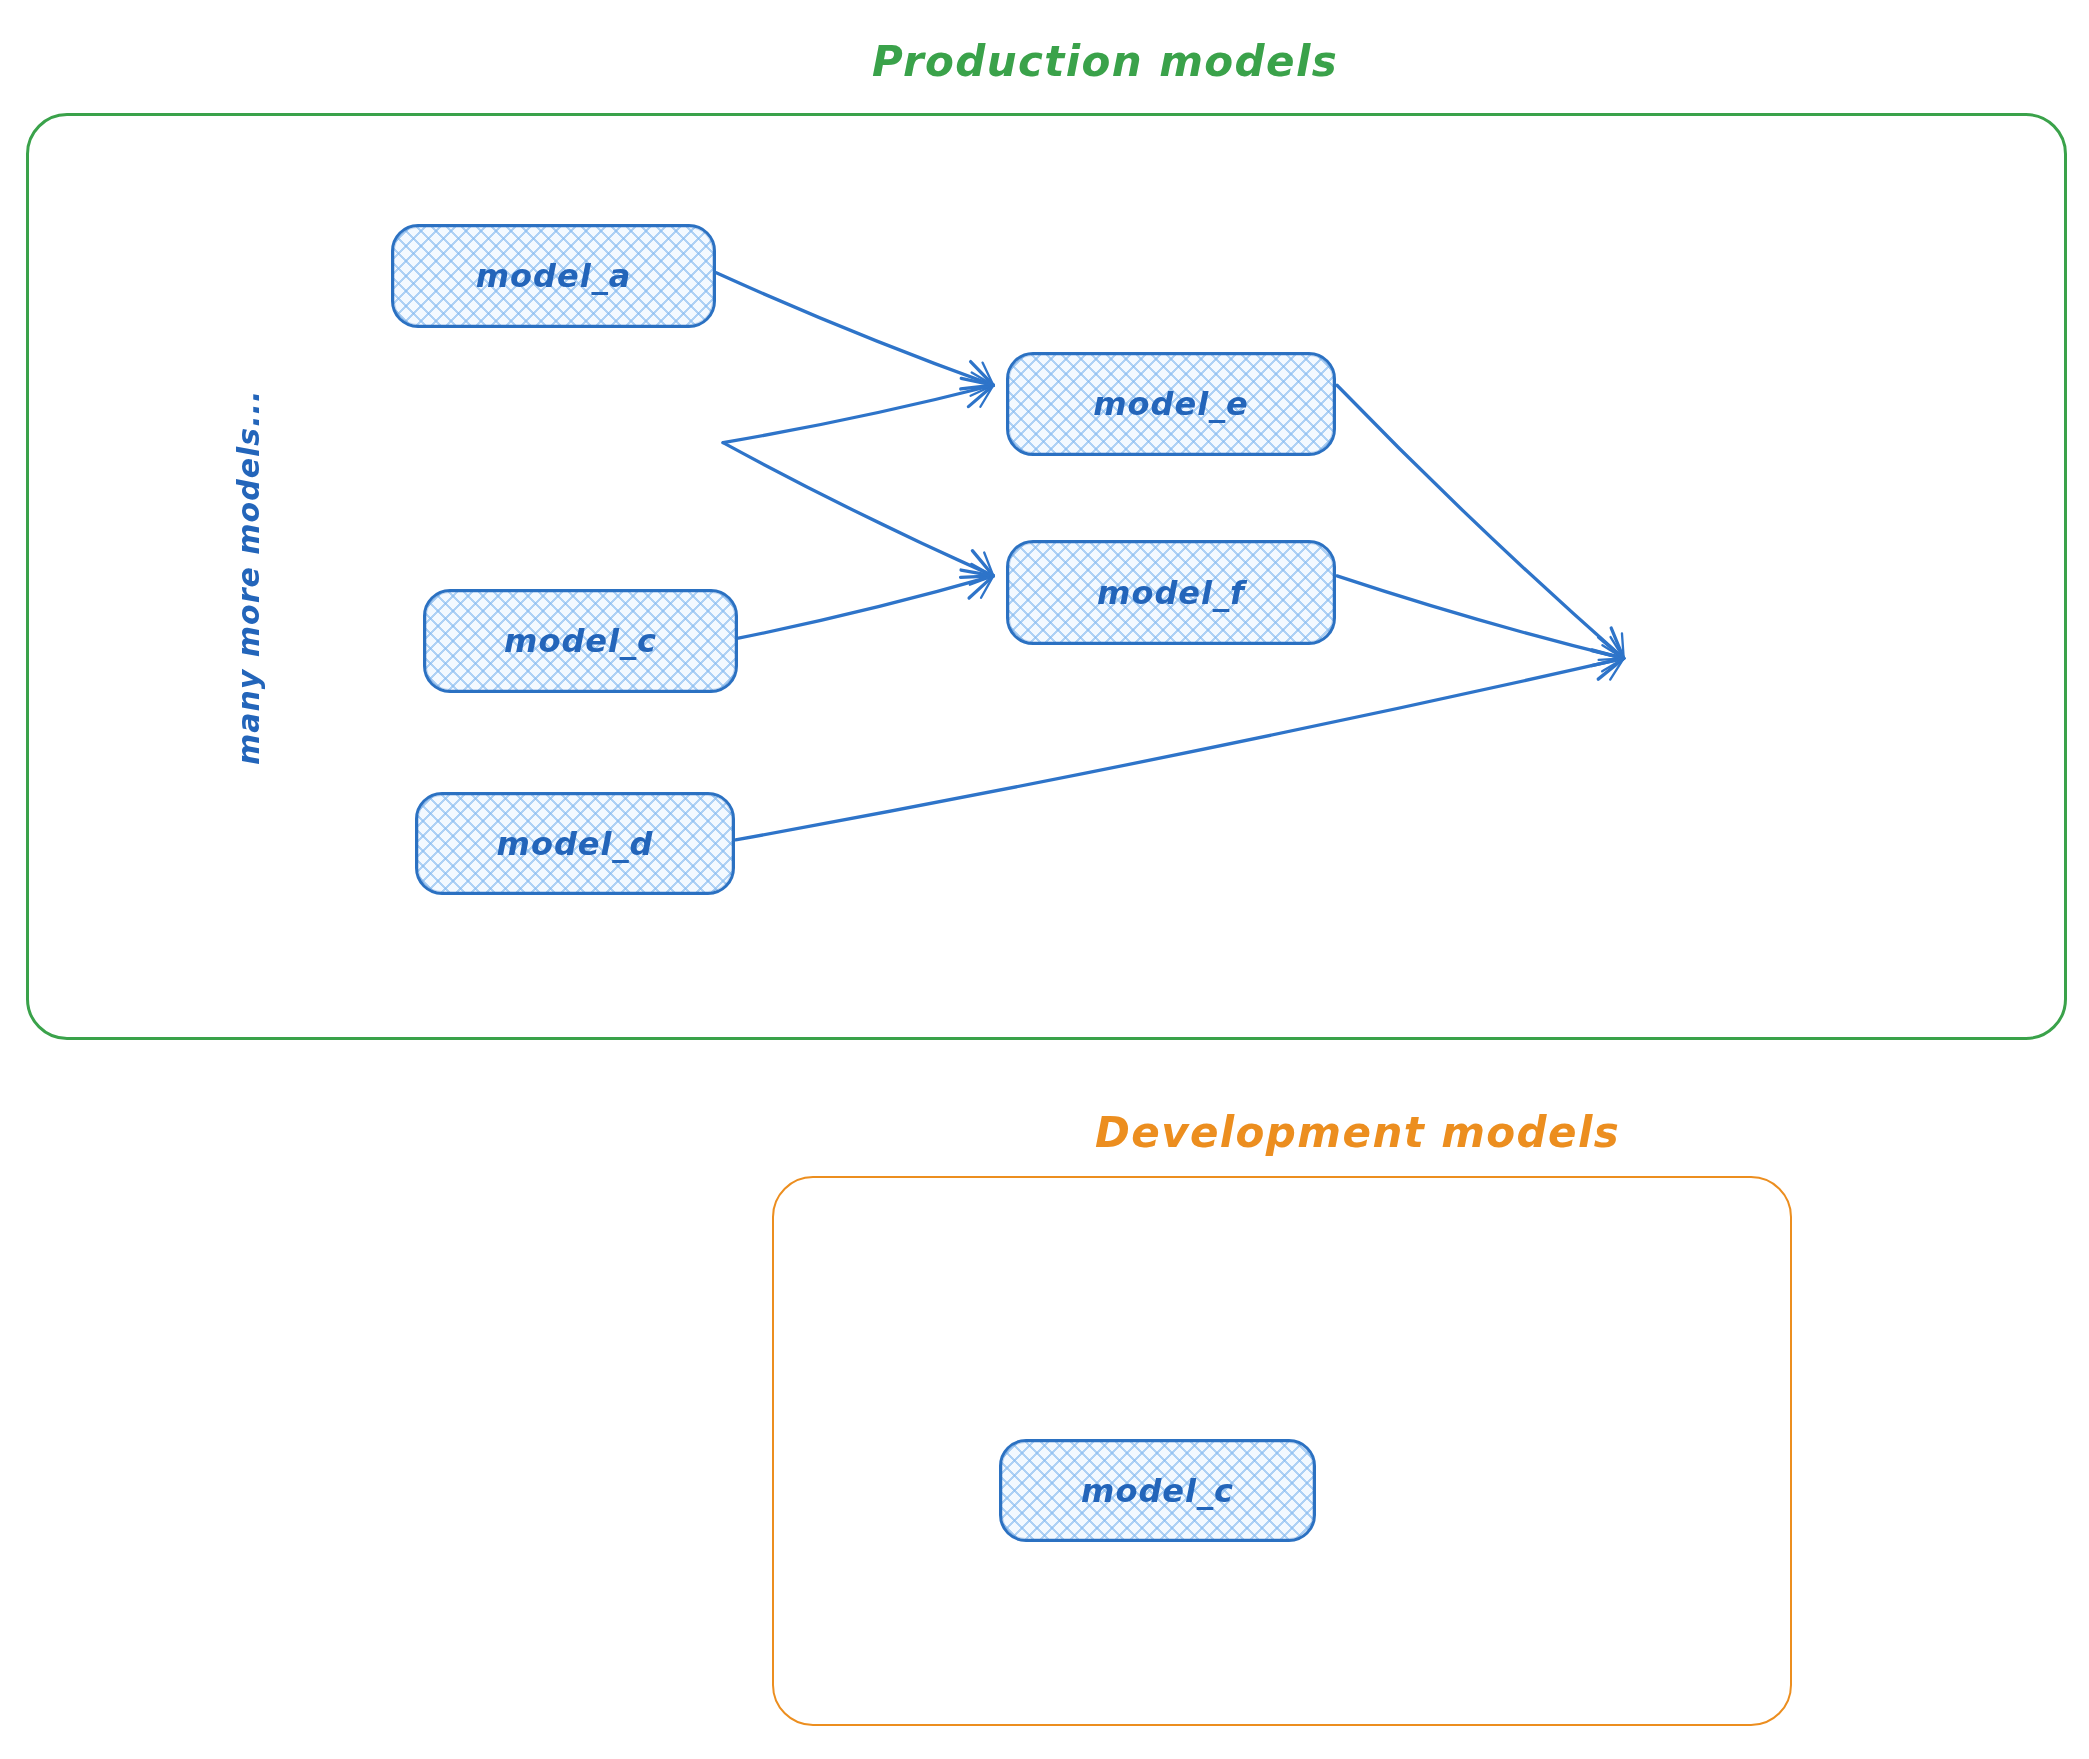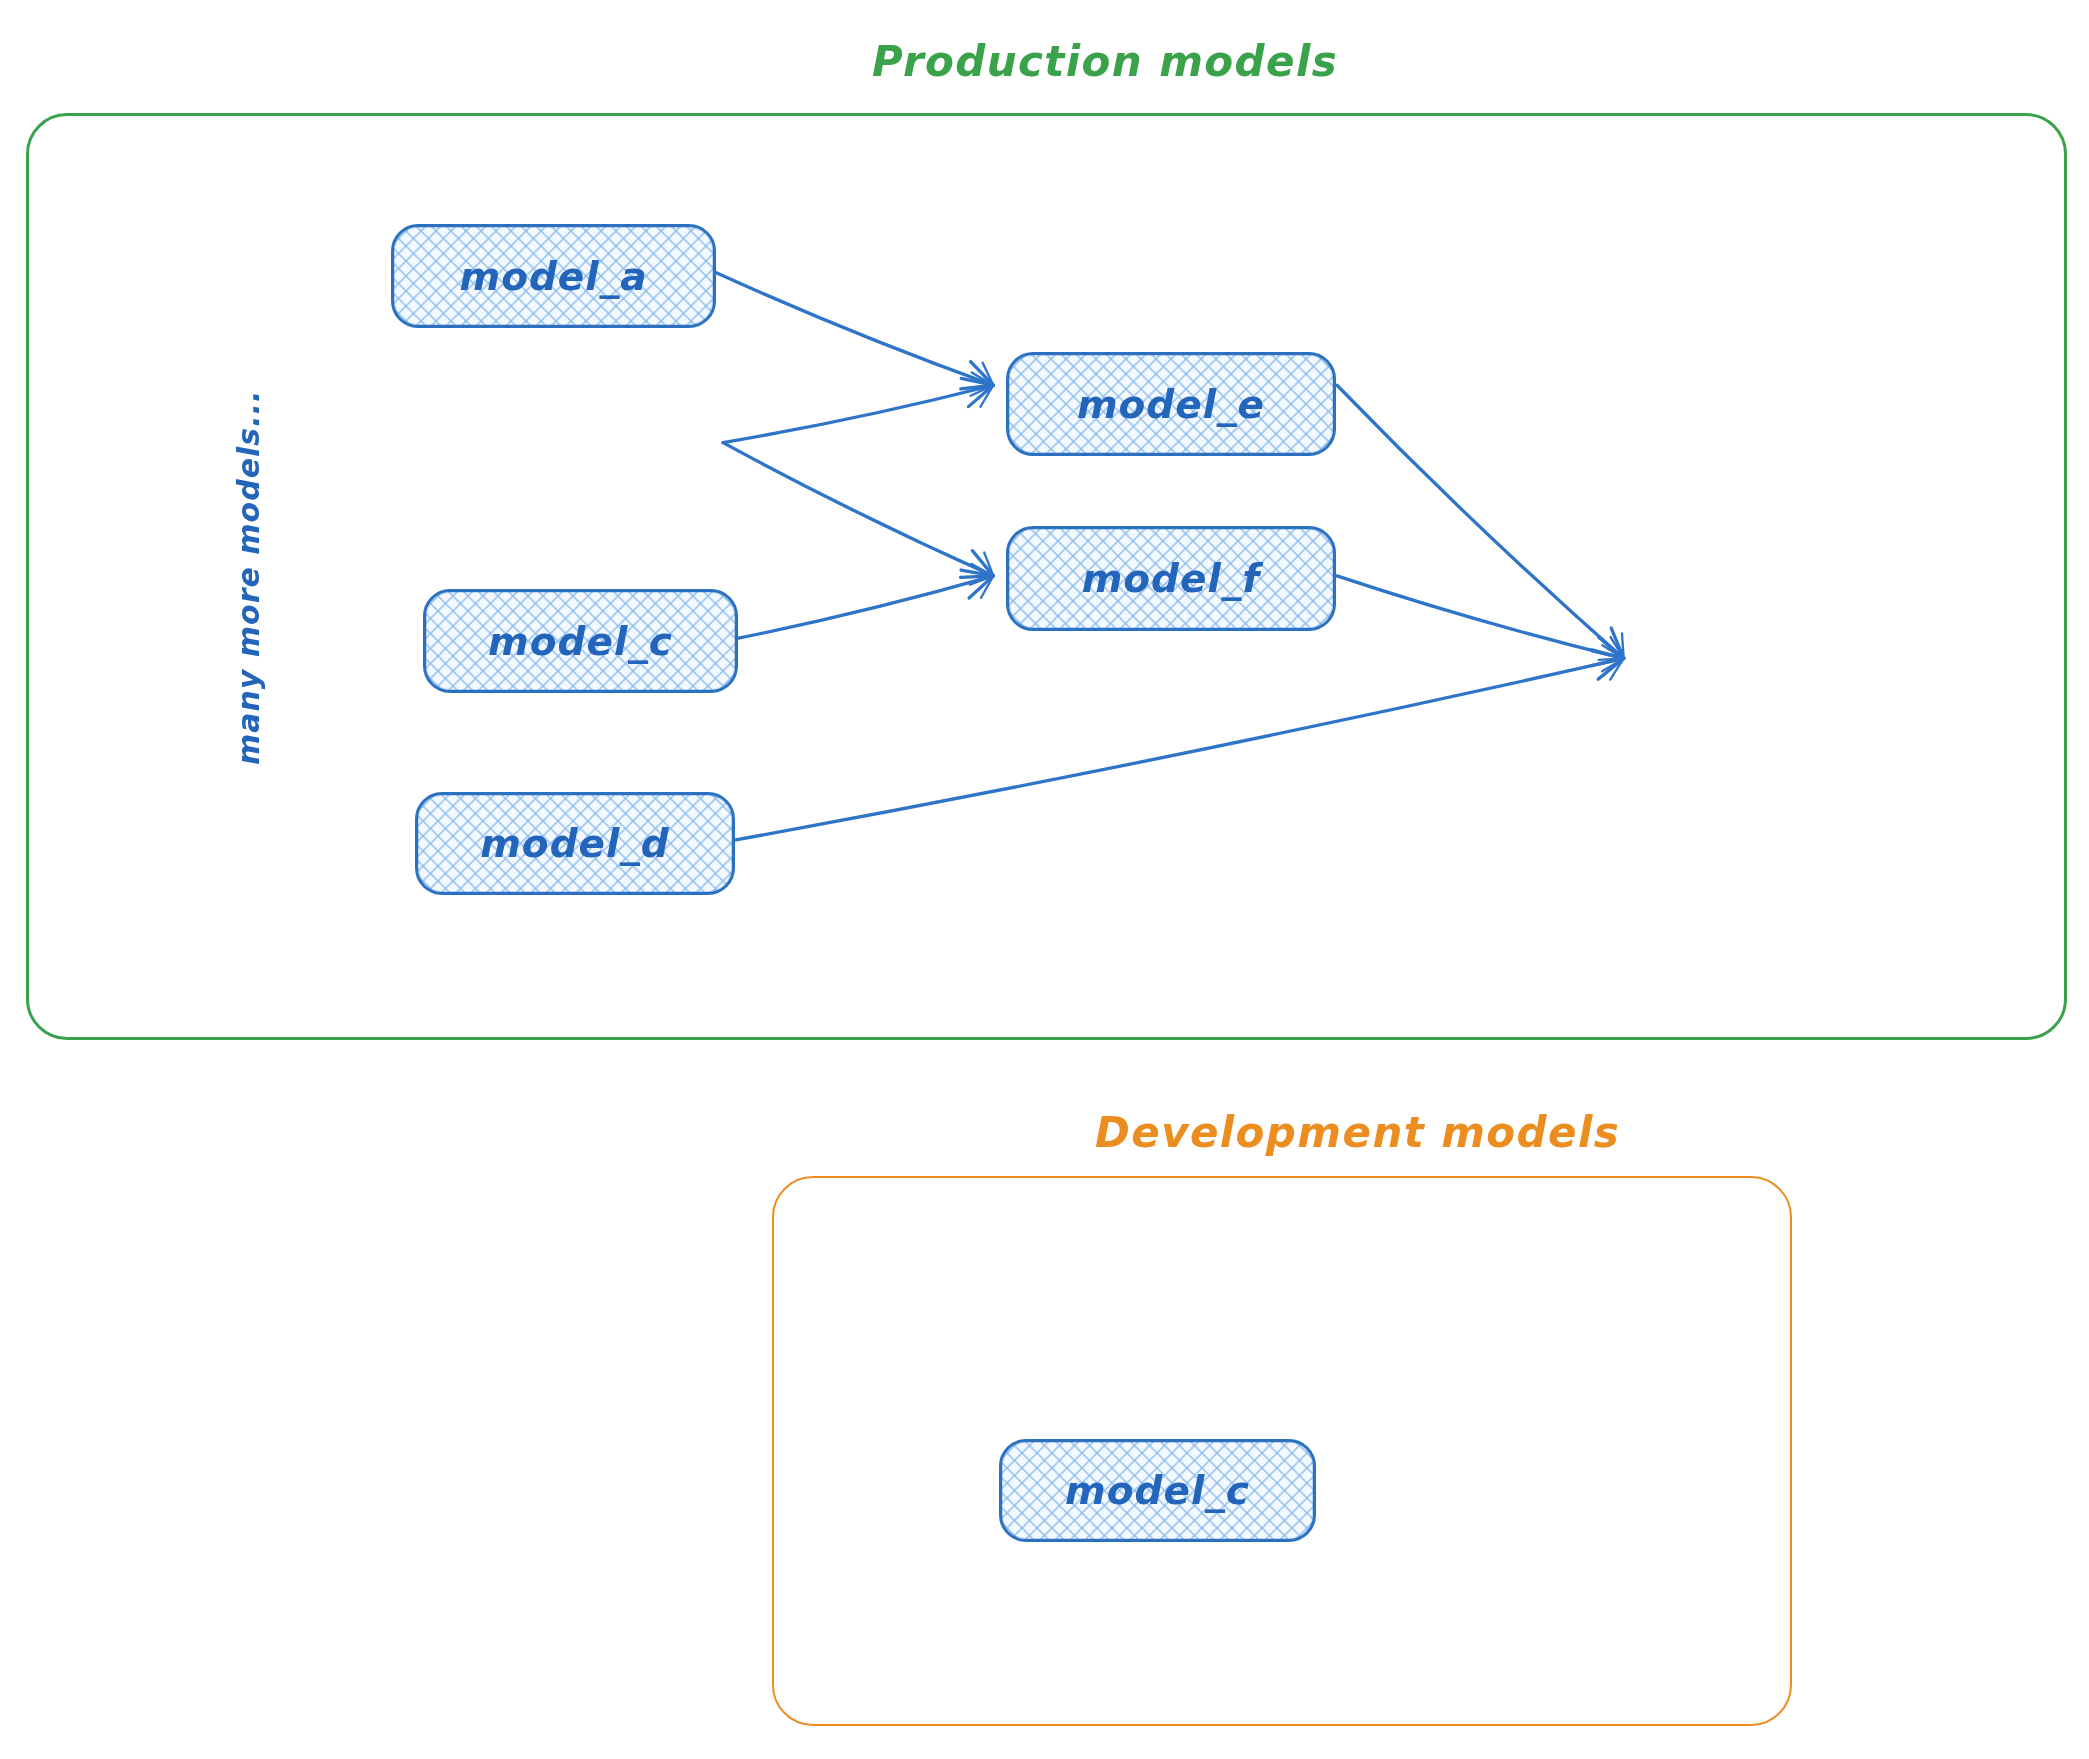--- a/index.html
+++ b/index.html
@@ -27,34 +27,34 @@
   }
   .group-title.production-title{left:872px;top:37px;color:#3aa24a;}
   .group-title.development-title{left:1095px;top:1108px;color:#ec8e1f;}
 
   
   .node{
     position:absolute;
     border:3.4px solid #2b71c2;
     border-radius:27px;
     display:flex;align-items:center;justify-content:center;
-    color:#2365ba;font-size:39px;font-weight:600;font-style:italic;
+    color:#2365ba;font-size:32px;font-weight:600;font-style:italic;
     letter-spacing:1px;
     background:
       repeating-linear-gradient(45deg, rgba(137,188,240,0.65) 0px, rgba(137,188,240,0.65) 1.9px, transparent 1.9px, transparent 10.6px),
       repeating-linear-gradient(135deg, rgba(137,188,240,0.65) 0px, rgba(137,188,240,0.65) 1.9px, transparent 1.9px, transparent 10.6px),
       #f3f9ff;
     box-shadow:0 0 0 1px rgba(43,113,194,0.25) inset;
   }
   .n-model_a{left:391px;top:224px;width:319px;height:98px;}
   .n-model_b{left:404px;top:394px;width:313px;height:98px;}
   .n-model_c{left:423px;top:589px;width:309px;height:98px;}
   .n-model_d{left:415px;top:792px;width:314px;height:97px;}
   .n-model_e{left:1006px;top:352px;width:324px;height:98px;}
-  .n-model_f{left:1006px;top:526px;width:324px;height:99px;}
+  .n-model_f{left:1006px;top:540px;width:324px;height:99px;}
   .n-model_g{left:1637px;top:610px;width:311px;height:97px;}
   .n-dev_model_c{left:999px;top:1439px;width:311px;height:97px;}
 
   
   .side-label{
     position:absolute;left:104px;top:599px;width:290px;height:42px;
     line-height:42px;text-align:center;
     transform:rotate(-90deg);
     color:#2365ba;font-size:30px;font-weight:600;font-style:italic;letter-spacing:1px;
     white-space:nowrap;

